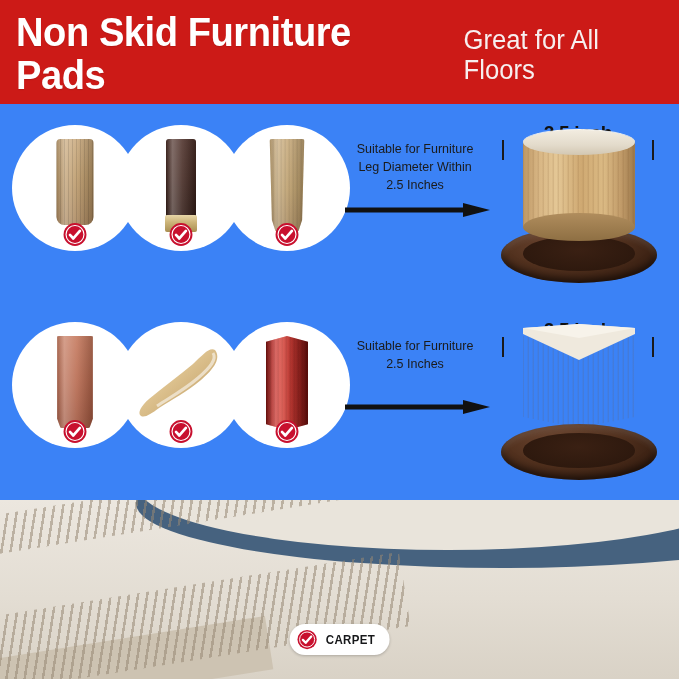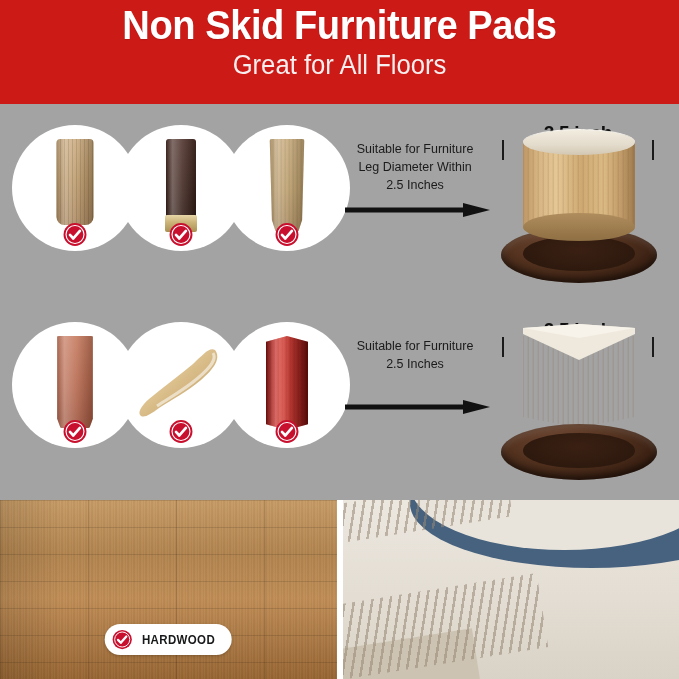--- a/index.html
+++ b/index.html
@@ -9,22 +9,23 @@
     background:#efefef;
     overflow:hidden;
     position:relative;
   }
 
   
   .header {
     height:104px;
     background:#cc1a17;
     display:flex;
-    flex-direction:column;
+    flex-direction:row;
     align-items:center;
+    justify-content:center;
     padding-top:4px;
   }
   .header-title {
     color:#ffffff;
     font-size:41px;
     font-weight:bold;
     letter-spacing:-0.5px;
     line-height:1.05;
     transform:scaleX(0.93);
     text-shadow:0 1px 1px rgba(0,0,0,.12);
@@ -35,21 +36,21 @@
     font-weight:normal;
     margin-top:4px;
     transform:scaleX(0.95);
     line-height:1.1;
   }
 
   
   .mid {
     position:relative;
     height:396px;
-    background:#a3a3a3;
+    background:#3b82f6;
     padding-top:2px;
   }
   .row {
     position:relative;
     height:175px;
     margin-top:13px;
   }
   .row-2 { margin-top:22px; }
 
   
@@ -571,36 +572,33 @@
       <svg class="sq-top" viewBox="0 0 112 36">
         <polygon points="0,4 56,0 112,4 112,10 56,36 0,10" fill="#efe9dd"></polygon>
         <polygon points="0,4 56,0 112,4 56,14" fill="#f7f3ea"></polygon>
       </svg>
     </div>
   </div>
 </div>
 
 <div class="floors">
 
-  <div class="floor">
-    <div class="tex-hardwood"></div>
-    <div class="floor-label">
-      <svg class="badge" viewBox="0 0 24 24">
-        <circle cx="12" cy="12" r="11" fill="#c8102e"></circle>
-        <circle cx="12" cy="12" r="8.6" fill="none" stroke="#fff" stroke-width="1.1"></circle>
-        <path d="M7.2 12.4l3.2 3.4 6.3-7.2" fill="none" stroke="#fff" stroke-width="2.6" stroke-linecap="round" stroke-linejoin="round"></path>
-      </svg>
-      <span class="floor-label-text">HARDWOOD</span>
-    </div>
-  </div>
 
 
 
   <div class="floor">
     <div class="tex-carpet">
       <div class="carpet-circle"></div>
       <div class="carpet-circle-inner"></div>
       <div class="stripe-band cb1"></div>
       <div class="carpet-tan"></div>
       <div class="stripe-band cb2"></div>
     </div>
+    <div class="floor-label">
+      <svg class="badge" viewBox="0 0 24 24">
+        <circle cx="12" cy="12" r="11" fill="#c8102e"></circle>
+        <circle cx="12" cy="12" r="8.6" fill="none" stroke="#fff" stroke-width="1.1"></circle>
+        <path d="M7.2 12.4l3.2 3.4 6.3-7.2" fill="none" stroke="#fff" stroke-width="2.6" stroke-linecap="round" stroke-linejoin="round"></path>
+      </svg>
+      <span class="floor-label-text">CARPET</span>
+    </div>
   </div>
 </div>
 
 </body></html>

